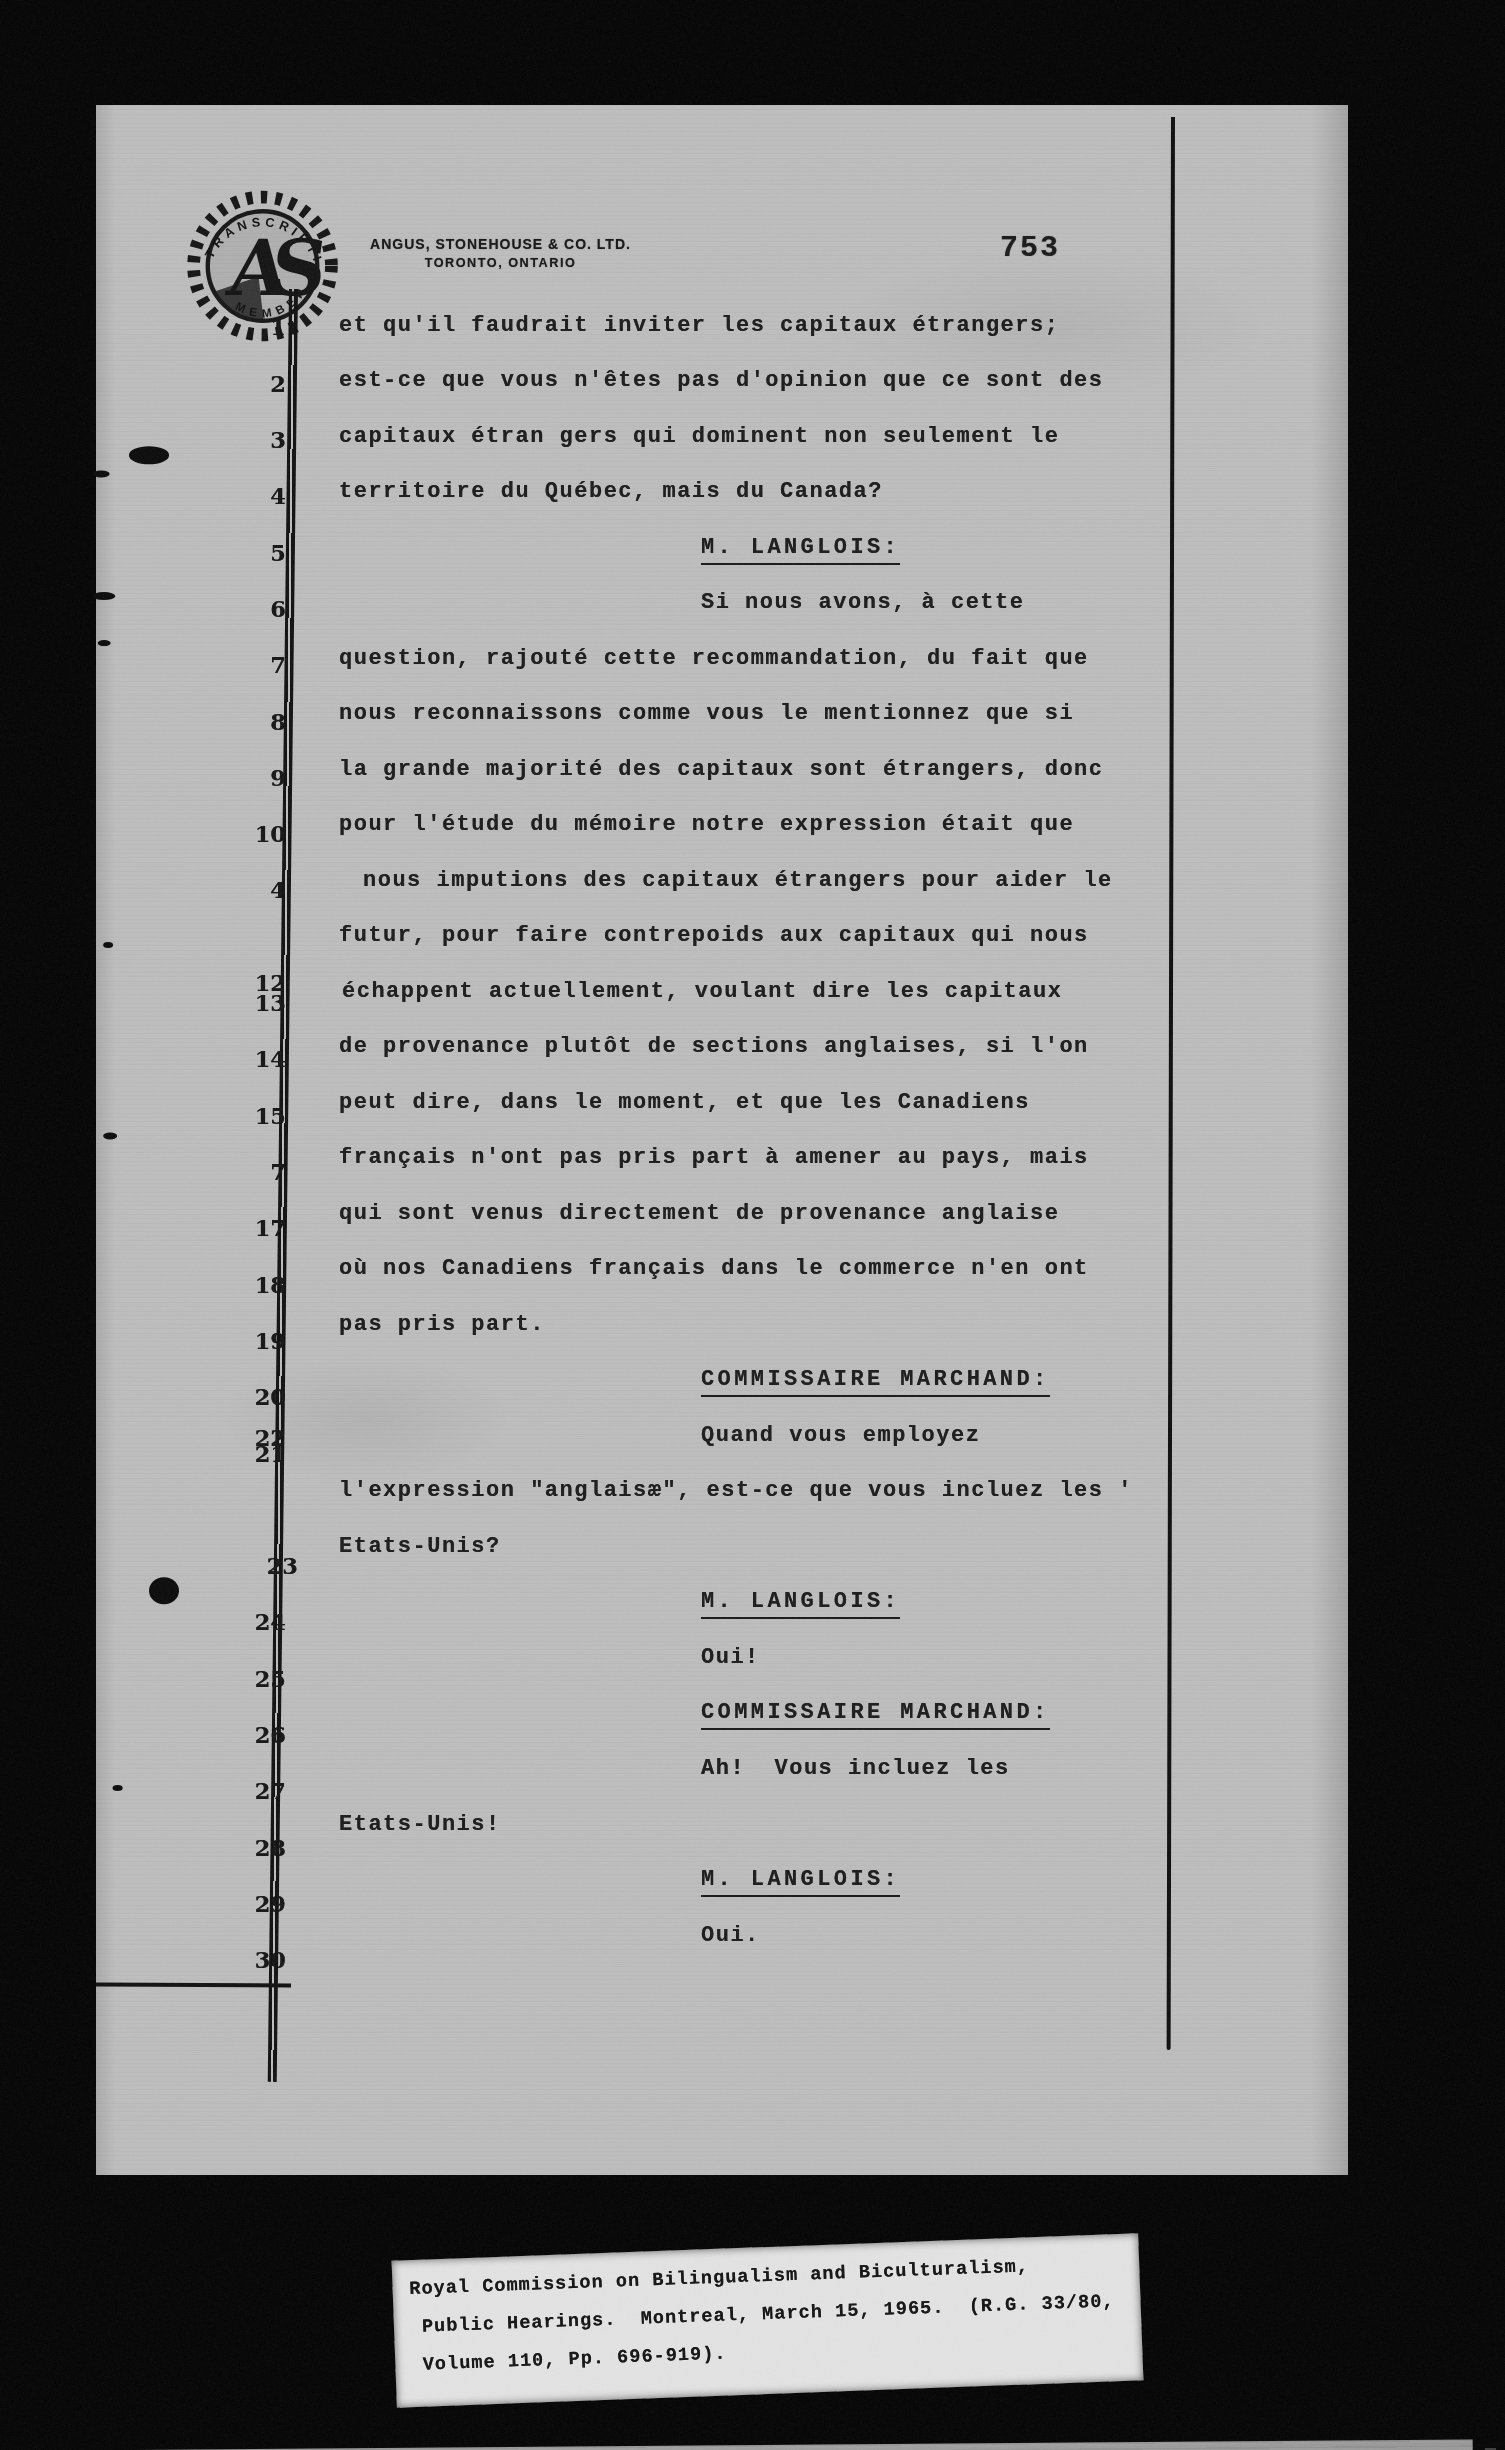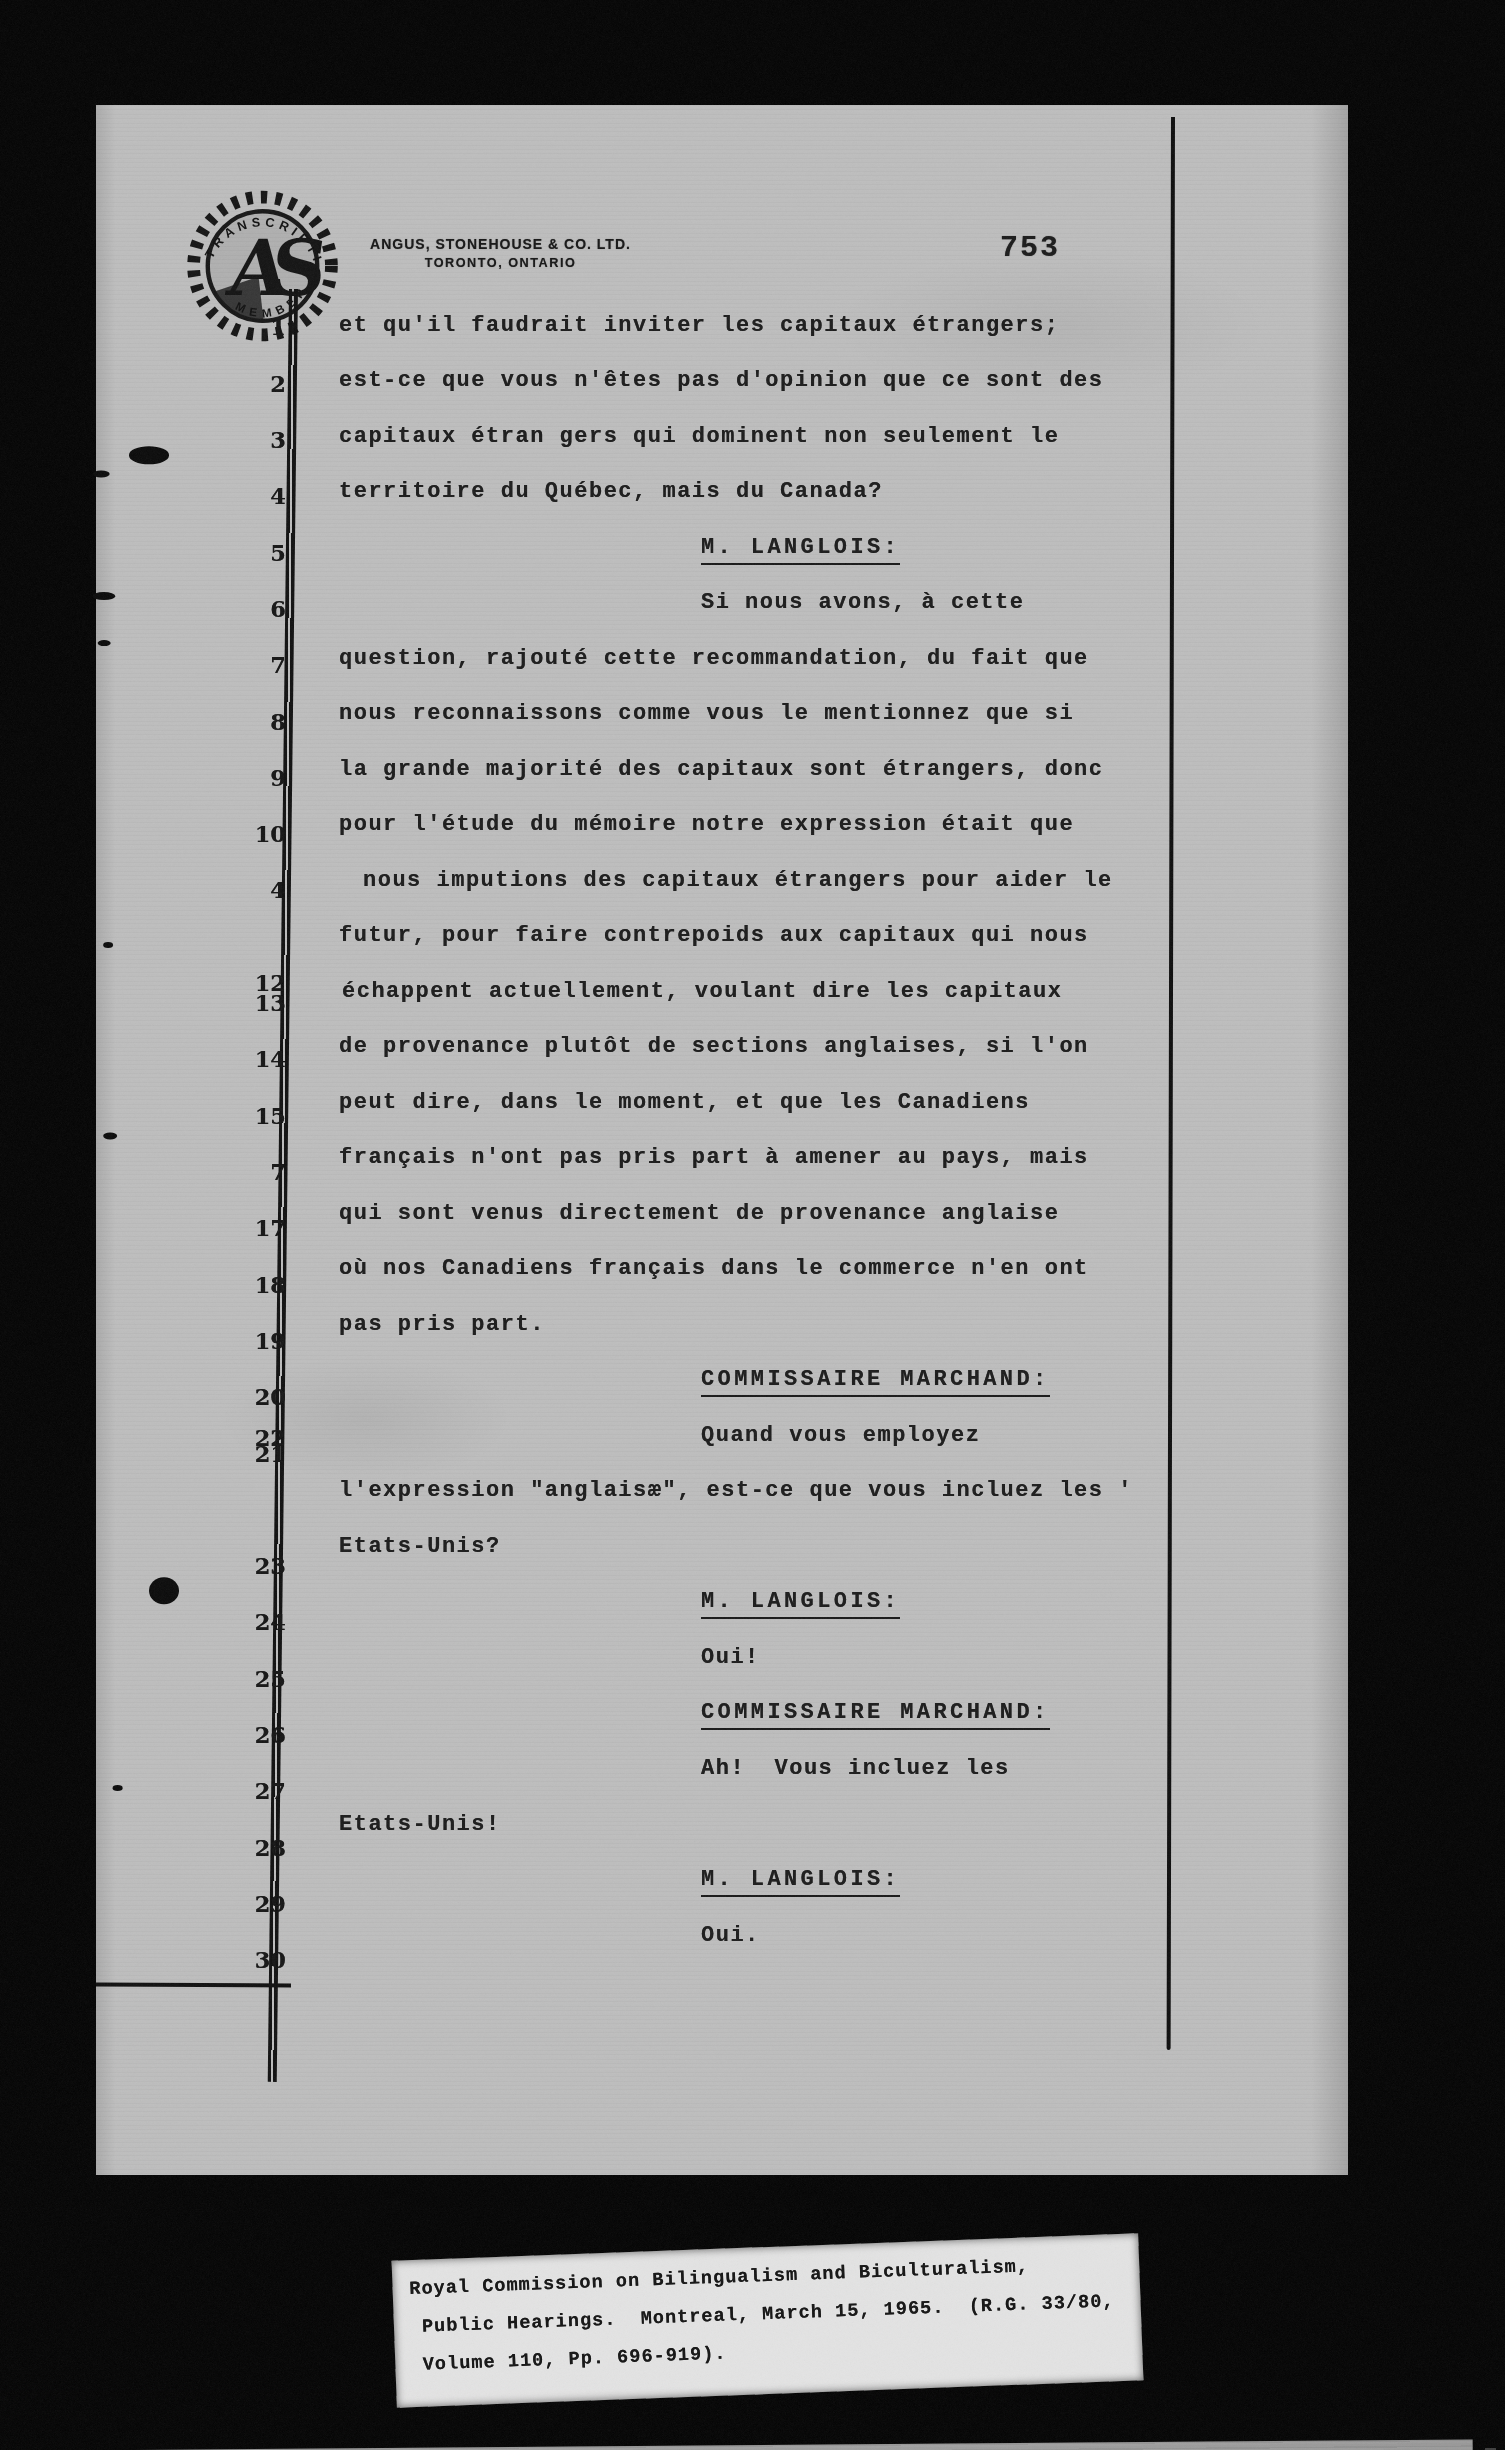--- a/index.html
+++ b/index.html
@@ -117,21 +117,21 @@
         <div class="lnum" style="top: 898px;">13</div>
         <div class="lnum" style="top: 954px;">14</div>
         <div class="lnum" style="top: 1011px;">15</div>
         <div class="lnum" style="top: 1067px;">7</div>
         <div class="lnum" style="top: 1123px;">17</div>
         <div class="lnum" style="top: 1180px;">18</div>
         <div class="lnum" style="top: 1236px;">19</div>
         <div class="lnum" style="top: 1292px;">20</div>
         <div class="lnum" style="top: 1349px;">21</div>
         <div class="lnum" style="top: 1333px;">22</div>
-        <div class="lnum" style="top: 1461px;">23</div>
+        <div class="lnum" style="top: 1461px; padding-left: 12px;">23</div>
         <div class="lnum" style="top: 1517px;">24</div>
         <div class="lnum" style="top: 1574px;">25</div>
         <div class="lnum" style="top: 1630px;">26</div>
         <div class="lnum" style="top: 1686px;">27</div>
         <div class="lnum" style="top: 1743px;">28</div>
         <div class="lnum" style="top: 1799px;">29</div>
         <div class="lnum" style="top: 1855px;">30</div>
       </div>
     <div class="tbody">
         <div class="tline" style="left: 243px; top: 221px;">et qu'il faudrait inviter les capitaux étrangers;</div>

